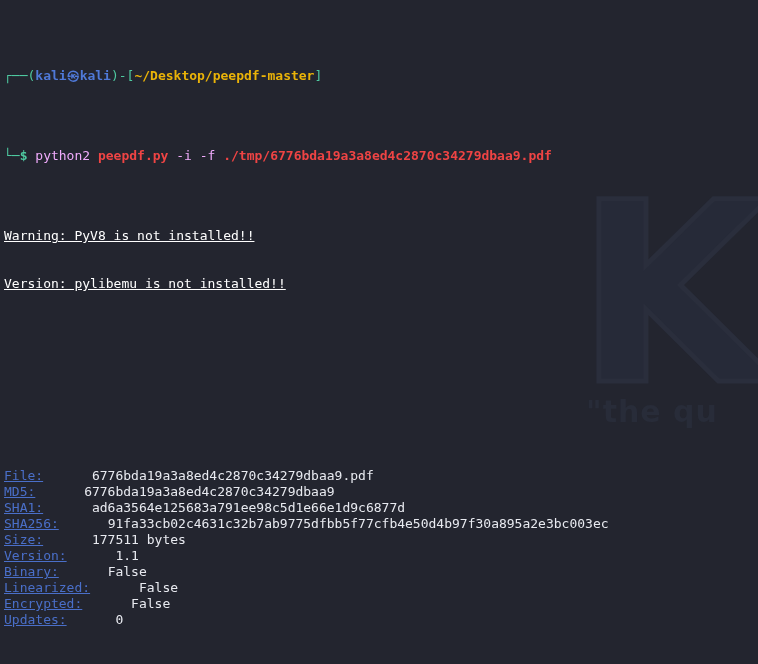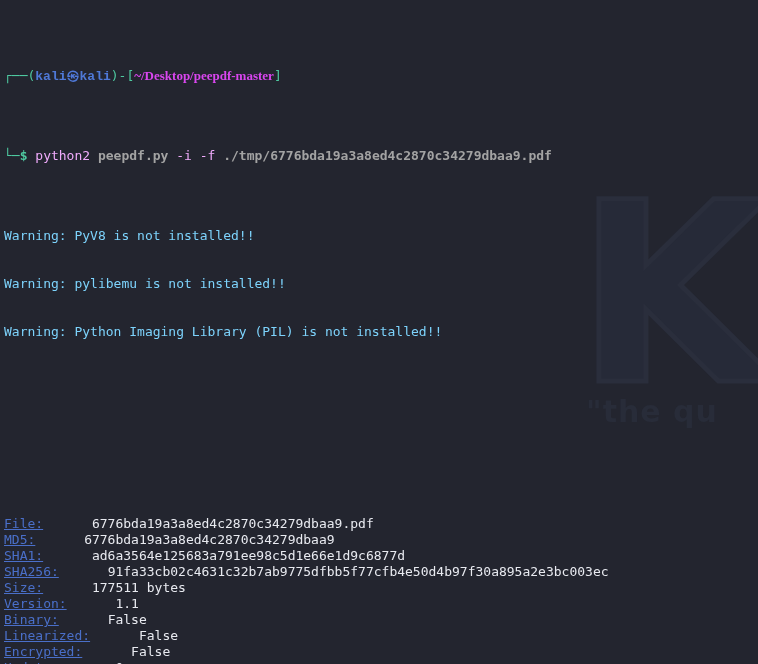--- a/index.html
+++ b/index.html
@@ -56,49 +56,48 @@
   
   #terminal {
     position: relative;
     z-index: 2;
     padding: 4px 0 0 4px;
     white-space: pre;
   }
   .line { height: 16px; white-space: pre; }
   .blank { height: 16px; }
   .c-greenb  { color: #4ec9a0; font-weight: bold; }
-  .c-blue    { color: #4f79d8; font-weight: bold; font-family: Liberation Mono, monospace; }
+  .c-blue    { color: #4f79d8; font-weight: bold; }
   .c-bluelbl { color: #4a6fc9; text-decoration: underline; }
   .c-white   { color: #e8eaf0; margin-left: 41px; }
-  .c-whiteb  { color: #a3a3a3; font-weight: bold; }
-  .c-warn    { color: #7dd3fc; }
+  .c-whiteb  { color: #ef4444; font-weight: bold; }
+  .c-warn    { color: #ffffff; text-decoration: underline; }
   .c-teal    { color: #f0abfc; }
-  .c-promptpath { color: #d946ef; font-weight: bold; font-family: Liberation Serif, serif; }
+  .c-promptpath { color: #eab308; font-weight: bold; }
   .c-line    { color: #4ec9a0; }
 </style>
 </head>
 <body>
 
 <div id="watermark">
   <div class="wm-k">K</div>
   <div class="wm-tag">"the qu</div>
 </div>
 
 <div id="terminal">
 
   
   <div class="line"><span class="c-line">┌──(</span><span class="c-blue">kali</span><span class="c-blue">㉿</span><span class="c-blue">kali</span><span class="c-line">)-[</span><span class="c-promptpath">~/Desktop/peepdf-master</span><span class="c-line">]</span></div>
 
   
   <div class="line"><span class="c-line">└─</span><span class="c-greenb">$</span><span> </span><span class="c-teal">python2</span><span> </span><span class="c-whiteb">peepdf.py</span><span> </span><span class="c-teal">-i</span><span> </span><span class="c-teal">-f</span><span> </span><span class="c-whiteb">./tmp/6776bda19a3a8ed4c2870c34279dbaa9.pdf</span></div>
 
   
   <div class="line c-warn">Warning: PyV8 is not installed!!</div>
-  <div class="line c-warn">Warning: pylibemu is not installed!!</div>
-  <div class="line c-warn">Warning: Python Imaging Library (PIL) is not installed!!</div>
+  <div class="line c-warn">Version: pylibemu is not installed!!</div>
 
   <div class="blank"></div>
   <div class="blank"></div>
 
   
   <div id="file-info"><div class="line"><span class="c-bluelbl">File:</span> <span class="c-white">6776bda19a3a8ed4c2870c34279dbaa9.pdf</span></div><div class="line"><span class="c-bluelbl">MD5:</span> <span class="c-white">6776bda19a3a8ed4c2870c34279dbaa9</span></div><div class="line"><span class="c-bluelbl">SHA1:</span> <span class="c-white">ad6a3564e125683a791ee98c5d1e66e1d9c6877d</span></div><div class="line"><span class="c-bluelbl">SHA256:</span> <span class="c-white">91fa33cb02c4631c32b7ab9775dfbb5f77cfb4e50d4b97f30a895a2e3bc003ec</span></div><div class="line"><span class="c-bluelbl">Size:</span> <span class="c-white">177511 bytes</span></div><div class="line"><span class="c-bluelbl">Version:</span> <span class="c-white">1.1</span></div><div class="line"><span class="c-bluelbl">Binary:</span> <span class="c-white">False</span></div><div class="line"><span class="c-bluelbl">Linearized:</span> <span class="c-white">False</span></div><div class="line"><span class="c-bluelbl">Encrypted:</span> <span class="c-white">False</span></div><div class="line"><span class="c-bluelbl">Updates:</span> <span class="c-white">0</span></div></div>
 
   
   
 

